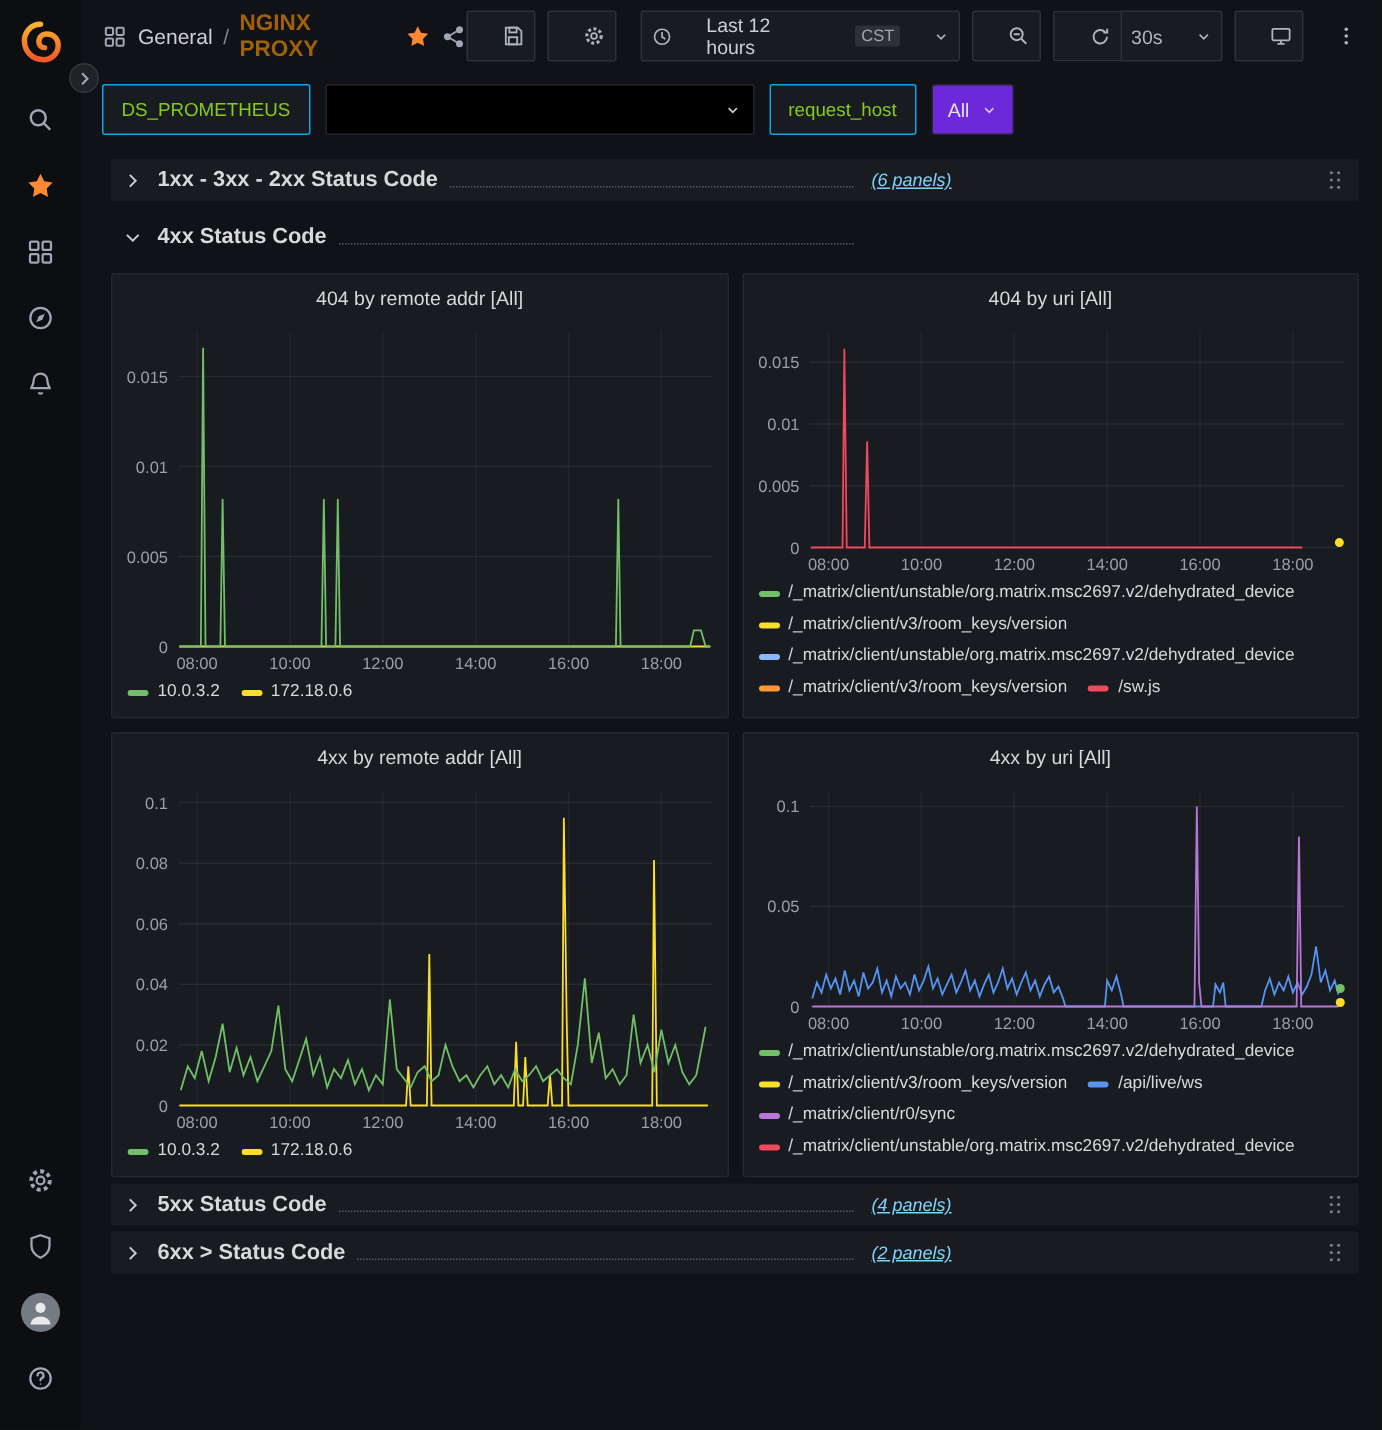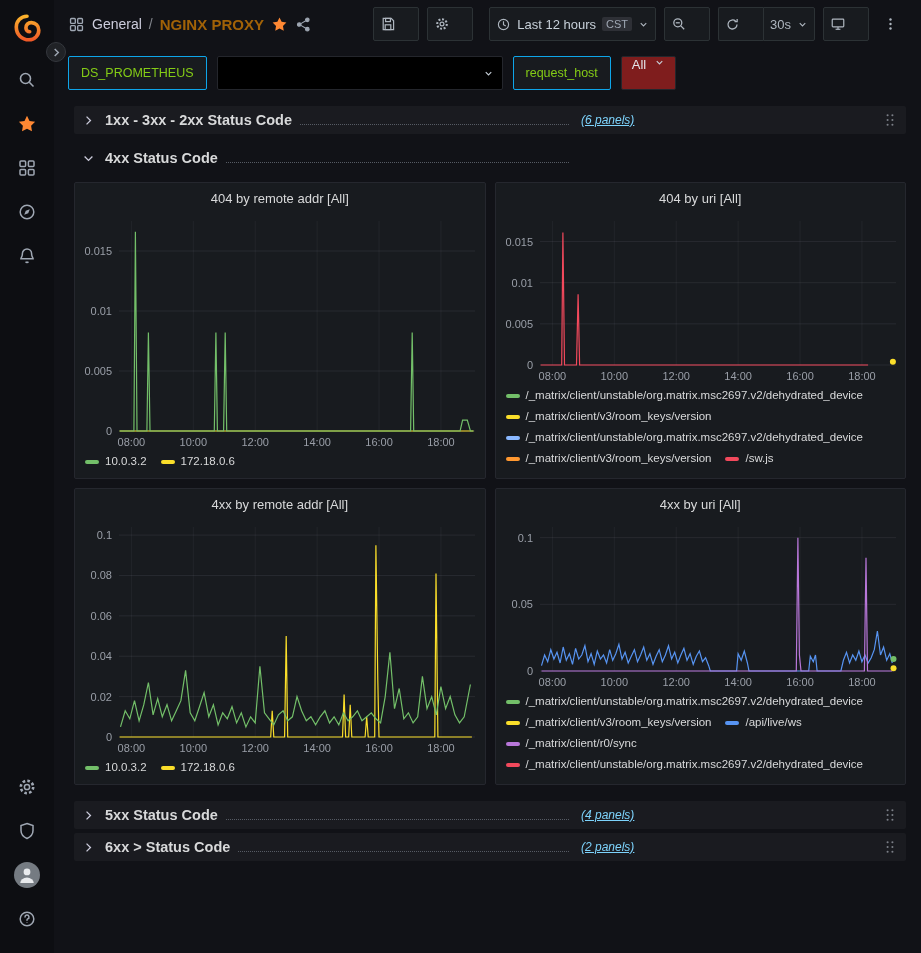--- a/index.html
+++ b/index.html
@@ -19,47 +19,47 @@
   
   .main{flex:1;display:flex;flex-direction:column;min-width:0;background:#111217;}
   .topbar{height:48px;display:flex;align-items:center;padding:0 10px 0 14px;flex:0 0 auto;}
   .crumb{display:flex;align-items:center;gap:7px;}
   .crumb-section{font-size:14px;color:#ccccdc;cursor:pointer;}
   .crumb-sep{color:#82858c;font-size:14px;}
   .crumb-title{font-size:15px;font-weight:600;color:#a16207;cursor:pointer;}
   .crumb .mini-icon{color:#9fa7b3;cursor:pointer;display:flex;}
   .topbar-right{margin-left:auto;display:flex;align-items:center;gap:8px;}
   .icon-btn{height:32px;min-width:32px;border:1px solid #2c3235;background:#181b1f;border-radius:2px;
-    display:flex;align-items:center;justify-content:space-between;color:#aeb6bf;padding:0 6px;cursor:pointer;gap:6px;}
+    display:flex;align-items:center;justify-content:flex-end;color:#aeb6bf;padding:0 6px;cursor:pointer;gap:22px;}
   .time-btn{font-size:13px;color:#c7d0d9;}
   .tz-badge{font-size:11px;color:#9fa7b3;background:rgba(204,204,220,0.12);border-radius:2px;padding:1px 4px;}
   .btn-group{display:flex;}
   .btn-group .icon-btn:first-child{border-radius:2px 0 0 2px;border-right:none;}
   .btn-group .icon-btn:last-child{border-radius:0 2px 2px 0;}
   .kebab-btn{border:none;background:transparent;min-width:22px;}
   
   .submenu{display:flex;align-items:center;gap:10px;padding:8px 14px 10px;flex:0 0 auto;}
   .var-chip{height:32px;display:flex;align-items:center;padding:0 12px;background:#181b1f;
     border:1px solid #0ea5e9;border-radius:2px;color:#84cc16;font-size:12.5px;font-weight:500;cursor:pointer;}
   .var-value-black{width:268px;height:32px;background:#000;border:1px solid #24262c;border-radius:2px;
     display:flex;align-items:center;justify-content:flex-end;padding:0 8px;color:#c7d0d9;cursor:pointer;}
-  .var-select{height:32px;display:flex;gap:8px;padding:0 10px;background:#7f1d1d;
+  .var-select{height:32px;display:flex;align-items:center;gap:8px;padding:0 10px;background:#6d28d9;
     border:1px solid #24262c;border-radius:2px;color:#e3e4e8;cursor:pointer;}
   
   .dash{flex:1;padding:2px 15px 0 20px;overflow:hidden;}
   .row-header{display:flex;align-items:center;height:28px;cursor:pointer;padding:0 8px;border-radius:2px;margin-top:4px;text-align:center;}
   .row-header.collapsed{background:rgba(255,255,255,0.04);}
   .row-header.expanded{margin-top:10px;}
   .row-chevron{width:16px;height:16px;color:#ccccdc;margin-right:7px;display:flex;align-items:center;}
   .row-title{font-weight:700;font-size:14.5px;color:#d8d9da;white-space:nowrap;}
   .row-left{display:flex;align-items:center;width:472px;min-width:0;}
   .row-leader{flex:1;border-bottom:1.5px dotted #565b64;height:1px;margin:0 8px;transform:translateY(4px);}
   .row-count{color:#7dd3fc;font-style:italic;font-size:12px;margin-left:4px;white-space:nowrap;text-decoration:underline;}
   .row-drag{margin-left:auto;color:#7b7f87;display:flex;cursor:grab;}
-  .panel-grid{display:grid;grid-template-columns:1fr 1fr;gap:9px;margin:10px 0 16px;}
+  .panel-grid{display:grid;grid-template-columns:1fr 1fr;gap:9px;margin:10px 0 4px;}
   .panel{background:#181b1f;border:1px solid #25272e;border-radius:2px;height:295px;display:flex;
     flex-direction:column;overflow:hidden;}
   .panel-title{height:30px;display:flex;align-items:center;justify-content:center;font-size:13px;
     font-weight:500;color:#d8d9da;flex:0 0 auto;cursor:pointer;}
   .chart{width:100%;}
   .chart.tall{height:238px;}
   .chart.short{height:172px;}
   .chart svg text{fill:#9a9fa8;font-size:11px;font-family:"Liberation Sans","DejaVu Sans",sans-serif;}
   .legend{padding:0 8px 2px 10px;display:flex;flex-wrap:wrap;column-gap:14px;line-height:21px;
     font-size:11.5px;color:#d8d9da;overflow:hidden;}

